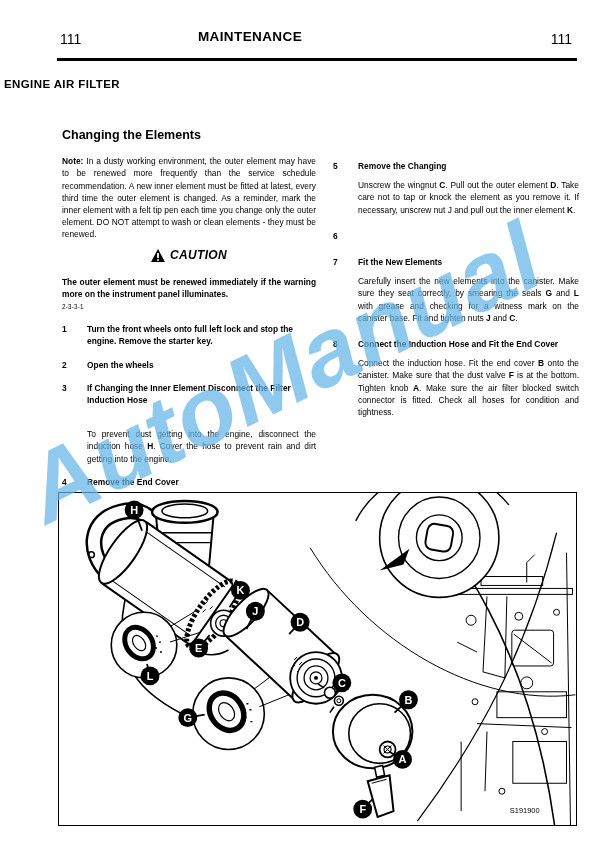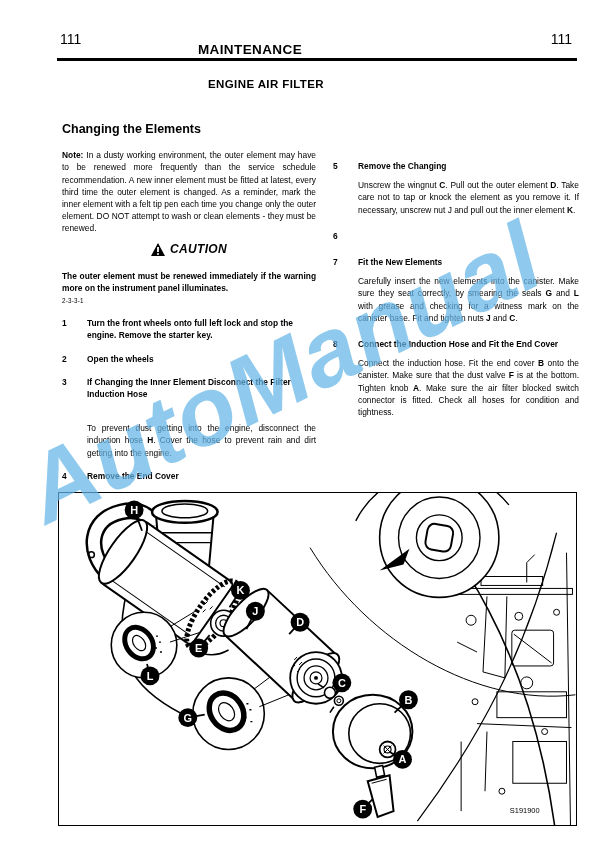--- a/index.html
+++ b/index.html
@@ -4,28 +4,28 @@
 <style>
   html,body{margin:0;padding:0;}
   body{
     width:612px;height:864px;position:relative;overflow:hidden;
     background:#ffffff;color:#000;
     font-family:"Liberation Sans", sans-serif;
   }
   .page-num{position:absolute;top:31px;font-size:14px;}
   .page-num.left{left:60px;}
   .page-num.right{right:40px;}
-  .header-title{position:absolute;top:42px;left:0;width:500px;text-align:center;
+  .header-title{position:absolute;top:29px;left:0;width:500px;text-align:center;
     font-size:13.5px;font-weight:bold;letter-spacing:.4px;}
   .header-rule{position:absolute;left:57px;top:58px;width:520px;height:2.5px;background:#000;}
-  .section-title{position:absolute;top:78px;left:12px;width:508px;text-align:center;
+  .section-title{position:absolute;top:78px;left:4px;width:508px;text-align:left;
     font-size:11.5px;font-weight:bold;letter-spacing:.4px;}
 
   .col{position:absolute;font-size:8.4px;line-height:12.2px;}
-  .col-left{left:62px;top:123px;width:254px;}
+  .col-left{left:62px;top:129px;width:254px;}
   .col-right{left:333px;top:160px;width:246px;}
 
   .doc-heading{font-size:12.5px;font-weight:bold;margin:0 0 14px 0;}
   .note{text-align:justify;margin:0 0 8px 0;}
   .caution-head{display:flex;align-items:center;justify-content:center;gap:5px;
     font-size:12px;font-weight:bold;margin:4px 0 14px 0;letter-spacing:.3px;font-style:italic;}
   .caution-text{font-weight:bold;text-align:justify;}
   .caution-code{font-size:6.3px;margin:1px 0 10px 0;letter-spacing:.2px;}
 
   .step{display:flex;margin-bottom:11px;}

